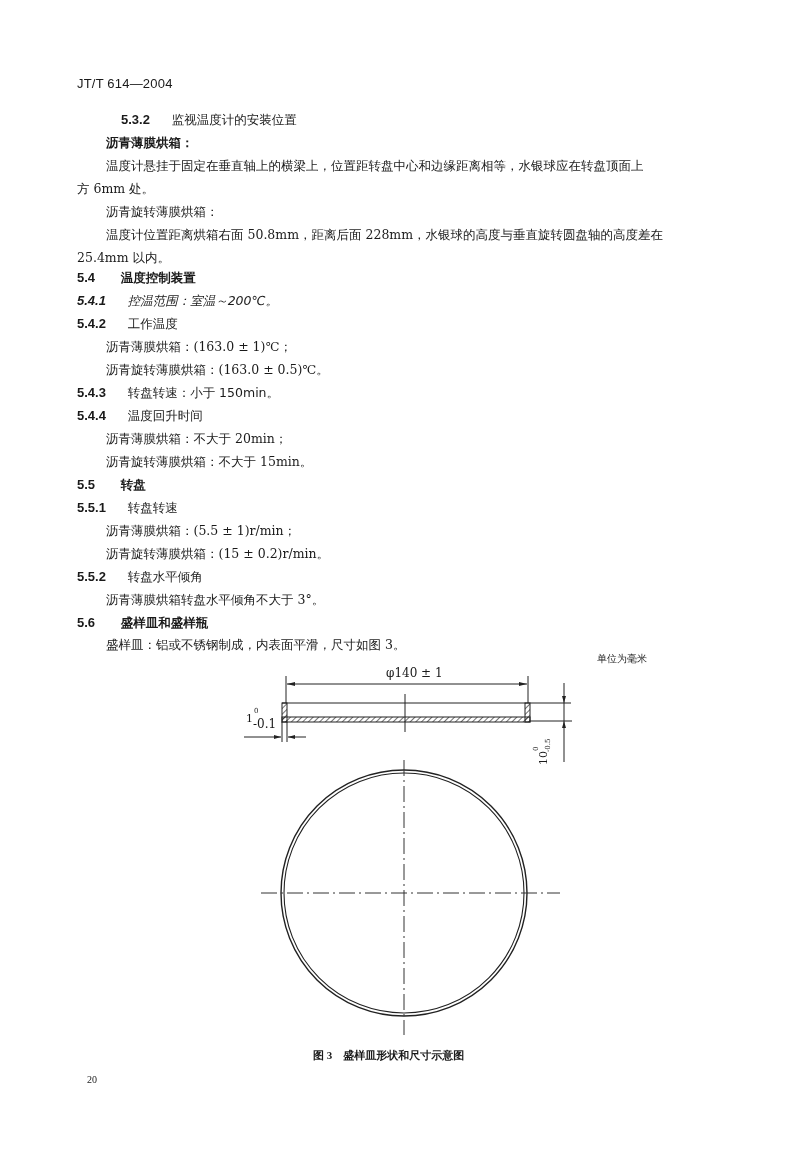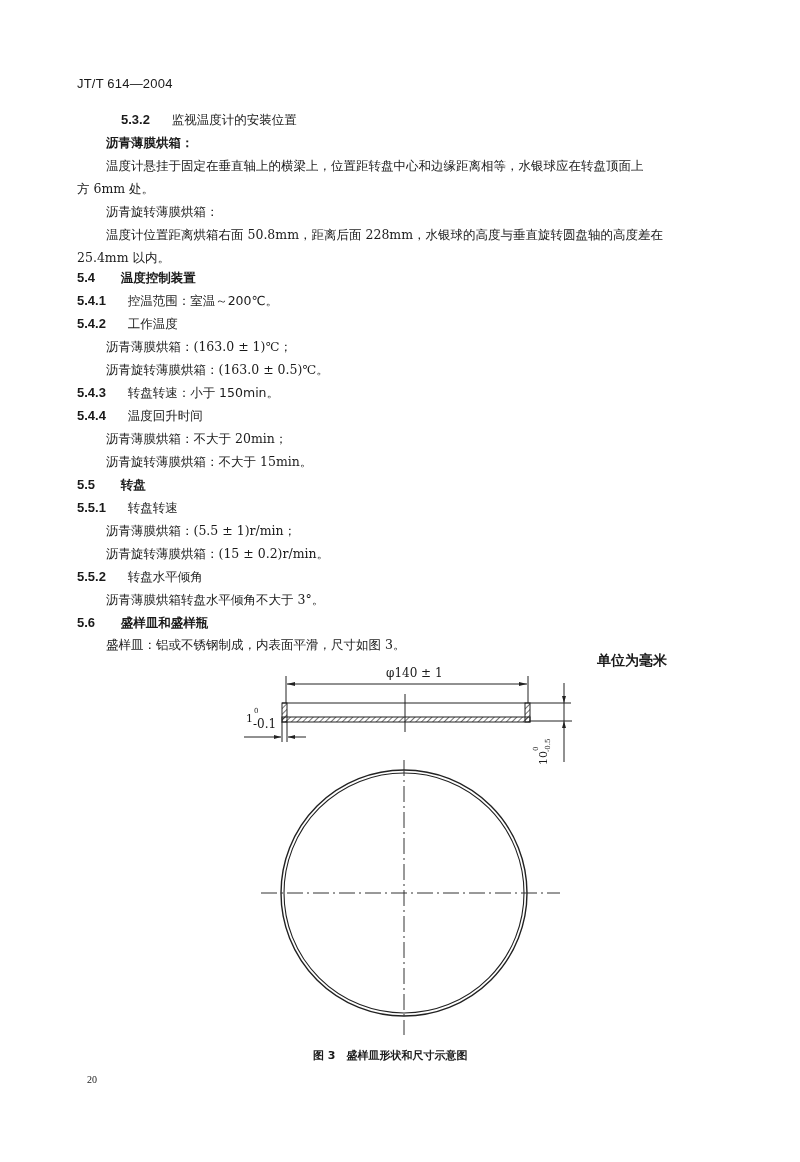--- a/index.html
+++ b/index.html
@@ -10,21 +10,21 @@
   }
   .abs { position: absolute; white-space: nowrap; }
   .hdr { font-family: "Liberation Sans", "DejaVu Sans", sans-serif; font-size: 13px; letter-spacing: 0.2px; }
   .sec { font-family: "Liberation Sans", "DejaVu Sans", sans-serif; font-weight: bold; font-size: 13px; }
   .sec .num { display: inline-block; min-width: 40px; }
   .sec .num.w3 { min-width: 47px; }
   .sec .ttl { font-family: "DejaVu Sans", sans-serif; font-weight: normal; font-size: 12.5px; }
   .sec.bold .ttl { font-weight: bold; }
   .p { font-size: 12.5px; }
   .caption { font-family: "DejaVu Sans", sans-serif; font-weight: bold; font-size: 11px; }
-  .unit { font-family: "DejaVu Sans", sans-serif; font-size: 14px; font-weight: bold; }
+  .unit { font-family: "DejaVu Sans", sans-serif; font-size: 10px; }
   .dim { font-family: "DejaVu Serif", serif; font-size: 12px; }
   .pagenum { font-family: "Liberation Serif", serif; font-size: 10px; }
   svg { position: absolute; left: 0; top: 0; }
 </style>
 </head>
 <body>
 
 <div class="abs hdr" style="left:77px; top:76px;">JT/T 614—2004</div>
 
 <div class="abs sec" style="left:77px; top:112px;margin-left:44px;">
@@ -35,21 +35,21 @@
 <div class="abs p" style="left:106px; top:158px;">温度计悬挂于固定在垂直轴上的横梁上，位置距转盘中心和边缘距离相等，水银球应在转盘顶面上</div>
 <div class="abs p" style="left:77px; top:181px;">方 6mm 处。</div>
 <div class="abs p" style="left:106px; top:204px;">沥青旋转薄膜烘箱：</div>
 <div class="abs p" style="left:106px; top:227px;">温度计位置距离烘箱右面 50.8mm，距离后面 228mm，水银球的高度与垂直旋转圆盘轴的高度差在</div>
 <div class="abs p" style="left:77px; top:250px;">25.4mm 以内。</div>
 
 <div class="abs sec bold" style="left:77px; top:270px;">
   <span class="num">5.4</span>
   <span class="ttl">温度控制装置</span>
 </div>
-<div class="abs sec" style="left:77px; top:293px;">
+<div class="abs sec" style="left:77px; top:293px;font-style:italic;">
   <span class="num w3">5.4.1</span>
   <span class="ttl">控温范围：室温～200℃。</span>
 </div>
 <div class="abs sec" style="left:77px; top:316px;">
   <span class="num w3">5.4.2</span>
   <span class="ttl">工作温度</span>
 </div>
 <div class="abs p" style="left:106px; top:339px;">沥青薄膜烘箱：(163.0 ± 1)℃；</div>
 <div class="abs p" style="left:106px; top:362px;">沥青旋转薄膜烘箱：(163.0 ± 0.5)℃。</div>
 <div class="abs sec" style="left:77px; top:385px;">
@@ -137,16 +137,16 @@
     <span style="position:absolute; left:8px; top:-5px; font-size:7px;">0</span>
     <span style="position:absolute; left:7px; top:5px; font-size:12px;text-align:right;">-0.1</span>
   </div>
 
   <div class="abs" style="left:537px; top:742px; font-family:'DejaVu Serif',serif; font-size:11px; transform:rotate(-90deg); transform-origin:0 0; top:765px;">
     <span>10</span>
     <span style="position:absolute; left:14px; top:-5px; font-size:7px;">0</span>
     <span style="position:absolute; left:13px; top:7px; font-size:7px;">-0.5</span>
   </div>
 
-  <div class="abs caption" style="left:313px; top:1048px;">图 3　盛样皿形状和尺寸示意图</div>
+  <div class="abs caption" style="left:313px; top:1048px;font-family:Liberation Serif, serif;">图 3　盛样皿形状和尺寸示意图</div>
 </div>
 
 <div class="abs pagenum" style="left:87px; top:1074px;">20</div>
 
 </body></html>

